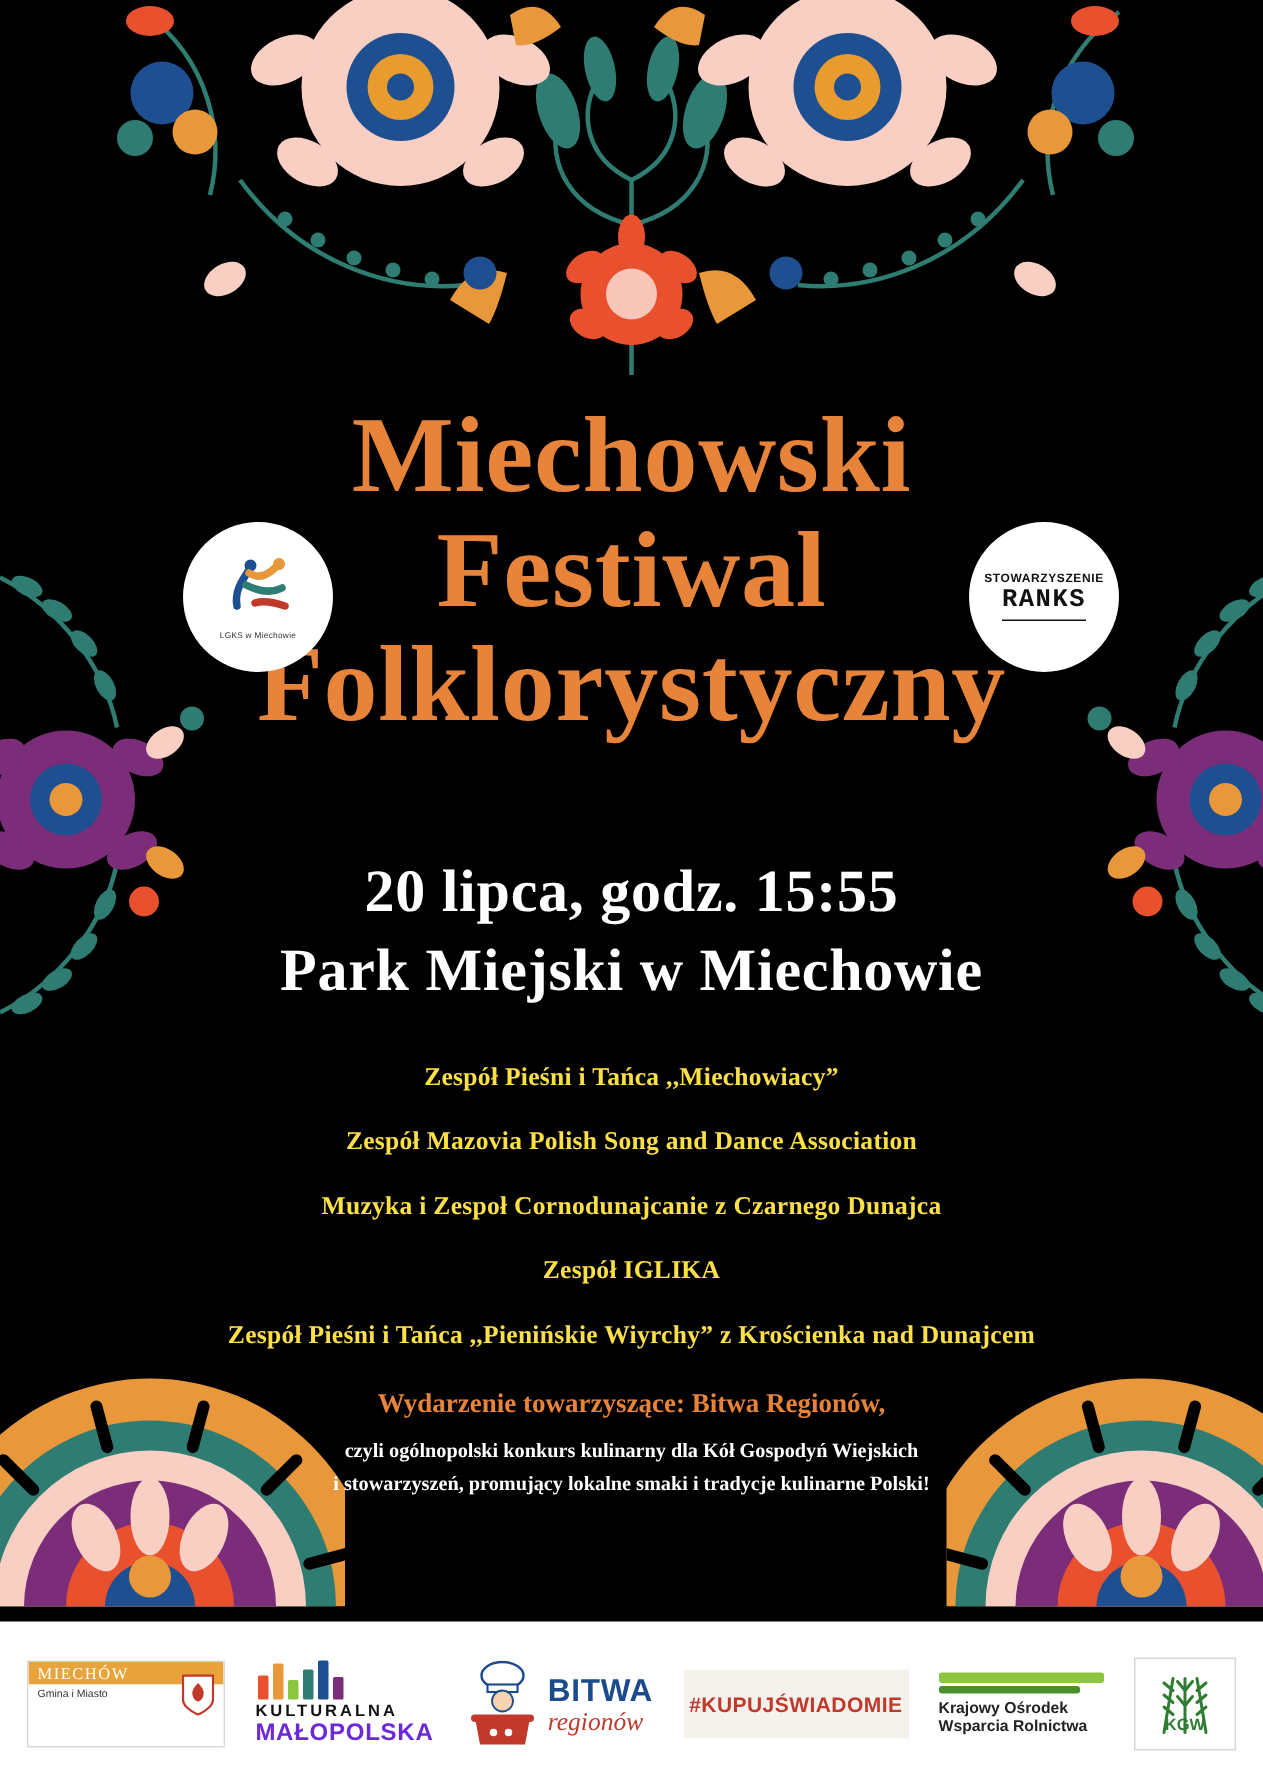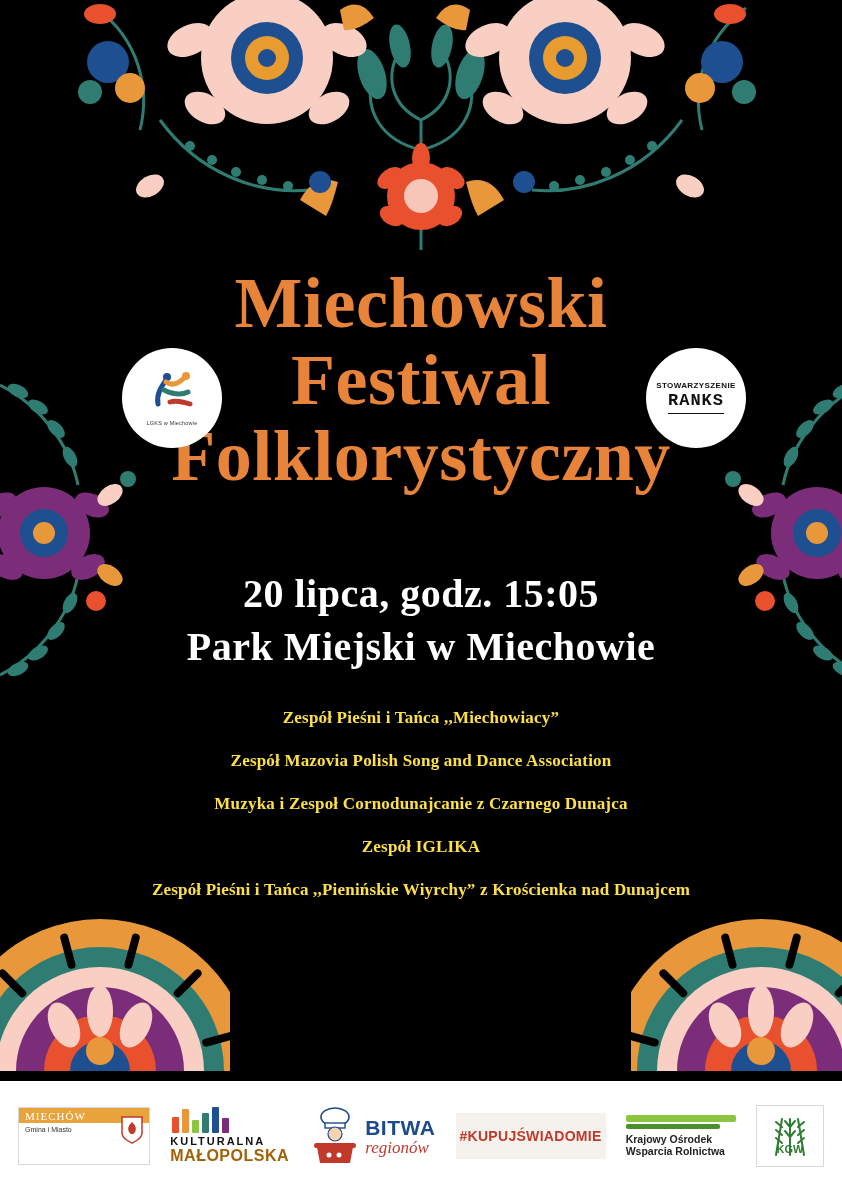--- a/index.html
+++ b/index.html
@@ -263,21 +263,21 @@
     font-weight: bold;
     letter-spacing: 2px;
     color: #111;
     margin-top: 2px;
   }
   .mal-text2 {
     font-family: "Liberation Sans", sans-serif;
     font-size: 16px;
     font-weight: bold;
     letter-spacing: 0.5px;
-    color: #a16207;
+    color: #6d28d9;
   }
 
   
   .spon-bitwa {
     display: flex;
     align-items: center;
   }
   .bitwa-text {
     margin-left: 4px;
   }
@@ -607,32 +607,37 @@
 
   <div class="logo-circle logo-ranks">
     <div class="ranks-inner">
       <span class="ranks-small">STOWARZYSZENIE</span>
       <span class="ranks-big">RANKS</span>
       <div class="ranks-rule"></div>
     </div>
   </div>
 
   <div class="when-where">
-    <div class="when">20 lipca, godz. 15:05</div>
+    <div class="when">20 lipca, godz. 15:55</div>
     <div class="where">Park Miejski w Miechowie</div>
   </div>
 
   <div class="lineup">
     <div class="lineup-item">Zespół Pieśni i Tańca ,,Miechowiacy”</div>
     <div class="lineup-item">Zespół Mazovia Polish Song and Dance Association</div>
     <div class="lineup-item">Muzyka i Zespoł Cornodunajcanie z Czarnego Dunajca</div>
     <div class="lineup-item">Zespół IGLIKA</div>
     <div class="lineup-item">Zespół Pieśni i Tańca ,,Pienińskie Wiyrchy” z Krościenka nad Dunajcem</div>
   </div>
 
+  <div class="accompanying">
+    <div class="acc-title">Wydarzenie towarzyszące: Bitwa Regionów,</div>
+    <div class="acc-line">czyli ogólnopolski konkurs kulinarny dla Kół Gospodyń Wiejskich</div>
+    <div class="acc-line">i stowarzyszeń, promujący lokalne smaki i tradycje kulinarne Polski!</div>
+  </div>
 
   <div class="sponsor-bar">
 
     <div class="sponsor">
       <div class="spon-miechow">
         <div class="miechow-top">MIECHÓW</div>
         <div class="miechow-bottom">Gmina i Miasto</div>
         <svg class="miechow-shield" viewBox="0 0 22 28">
           <path d="M1 1 H21 V17 C21 23 11 27 11 27 C11 27 1 23 1 17 Z" fill="#ffffff" stroke="#c0392b" stroke-width="1.5"></path>
           <path d="M11 6 C 14 9 16 12 14 16 C 12 19 10 19 8 16 C 6 12 8 9 11 6 Z" fill="#c0392b"></path>

